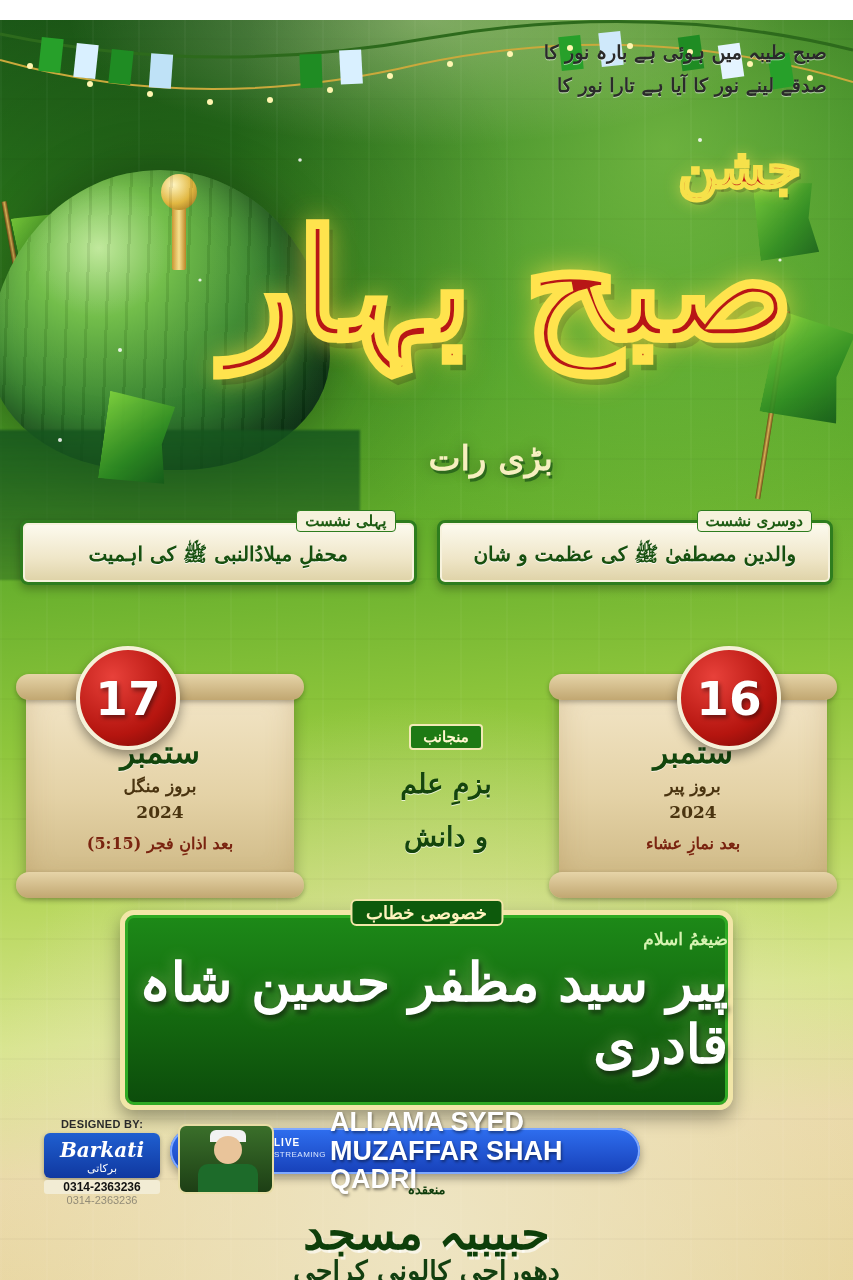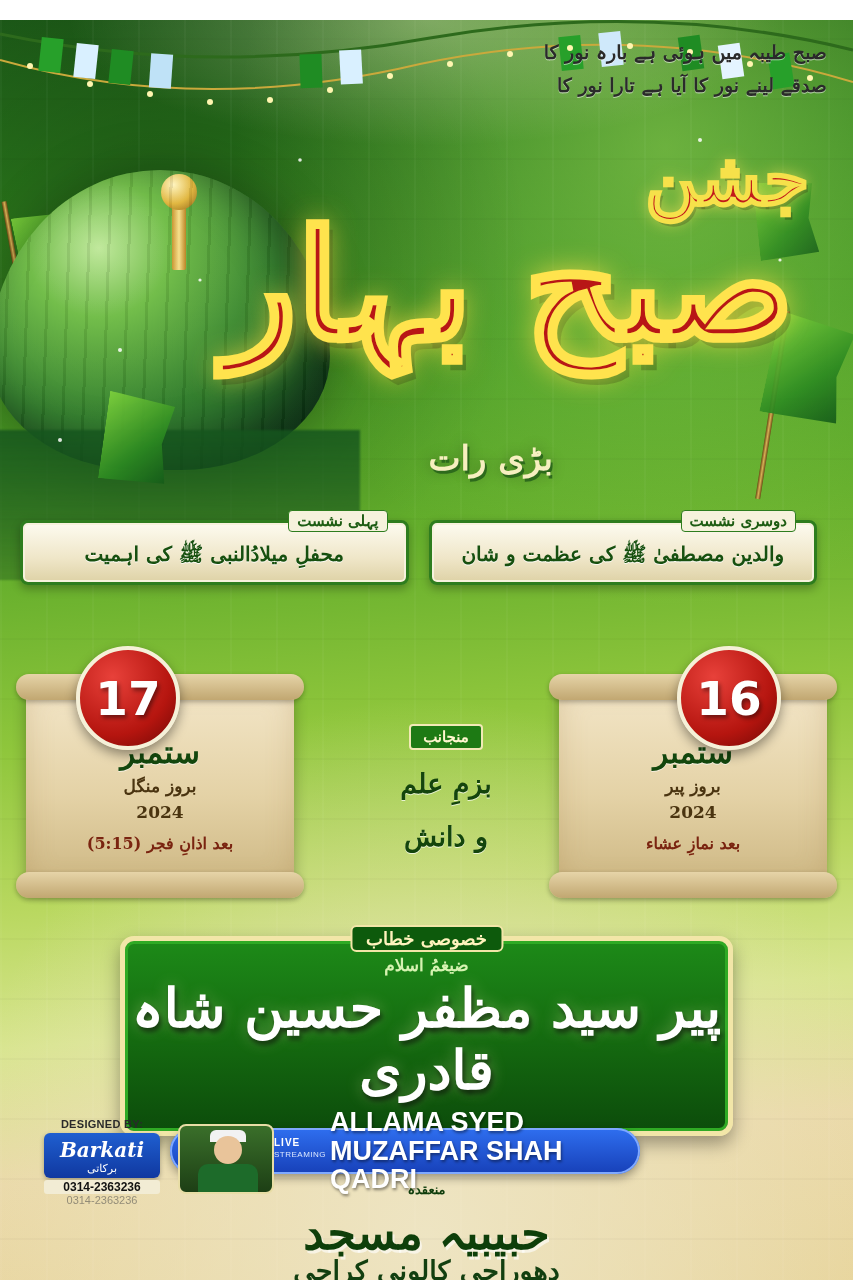--- a/index.html
+++ b/index.html
@@ -104,23 +104,23 @@
     color:#2a2a2a;
     font-family:"DejaVu Serif", serif;
     font-size:19px; line-height:1.75; font-weight:bold;
     text-shadow: 0 1px 0 rgba(255,255,255,.55);
   }
   .jashn {
     position:absolute; right:24px; top:110px; width:620px; height:360px;
     direction:rtl; text-align:center;
   }
   .jashn .word-small{
-    position:absolute; right:20px; top:6px;
-    font-family:"DejaVu Serif", serif;
-    font-size:72px; font-weight:bold;
+    position:absolute; right:28px; top:6px;
+    font-family:"DejaVu Serif", serif;
+    font-size:54px; font-weight:bold;
     color:#c21a1a;
     -webkit-text-stroke:3px #f6e14a;
     text-shadow: 0 0 16px rgba(255,230,90,.8), 3px 4px 0 rgba(0,0,0,.25);
   }
   .jashn .word-big{
     position:absolute; right:30px; top:80px; left:10px;
     font-family:"DejaVu Serif", serif;
     font-size:150px; font-weight:bold; line-height:1;
     color:#b81616;
     -webkit-text-stroke:5px #ffe34d;
@@ -131,21 +131,21 @@
     position:absolute; right:300px; top:418px;
     direction:rtl;
     font-family:"DejaVu Serif", serif;
     font-size:34px; font-weight:bold;
     color:#f7efc0;
     text-shadow: 2px 3px 0 #2d6a1c, 0 0 14px rgba(0,0,0,.35);
   }
 
   
   .sessions{
-    position:absolute; left:20px; right:36px; top:500px;
+    position:absolute; left:20px; right:20px; top:500px;
     display:flex; flex-direction:row-reverse; gap:20px;
     direction:rtl;
   }
   .session{
     flex:1; position:relative;
     padding:16px 14px 13px;
     border-radius:8px;
     background: linear-gradient(180deg,#fdfbf0,#efe6c8 60%,#ded2a6);
     border:3px solid #2e7d1e;
     box-shadow: 0 4px 10px rgba(0,0,0,.28), inset 0 0 0 2px #f7f2dd;
@@ -227,26 +227,26 @@
   .mid-green .line{
     margin-top:14px;
     font-family:"DejaVu Serif", serif;
     font-size:27px; font-weight:bold; color:#14450c;
     line-height:1.45;
     text-shadow:0 1px 0 rgba(255,255,255,.7);
   }
 
   
   .speaker{
-    position:absolute; left:120px; right:120px; top:916px; height:200px;
+    position:absolute; left:120px; right:120px; top:890px; height:200px;
     background: linear-gradient(180deg,#1d8a18,#13650f 60%,#0c4c0b);
     border:5px solid #f2e6a8;
     border-radius:14px;
     box-shadow:0 8px 18px rgba(0,0,0,.35), inset 0 0 0 3px #2faa24;
-    direction:rtl; text-align:center;
+    direction:rtl; text-align:right;
     padding-top:10px;
   }
   .speaker .subttl{
     margin-top:4px;
     font-family:"DejaVu Serif", serif;
     font-size:17px; font-weight:bold; color:#d6f3b1;
   }
   .speaker .name{
     margin-top:2px;
     font-family:"DejaVu Serif", serif;

